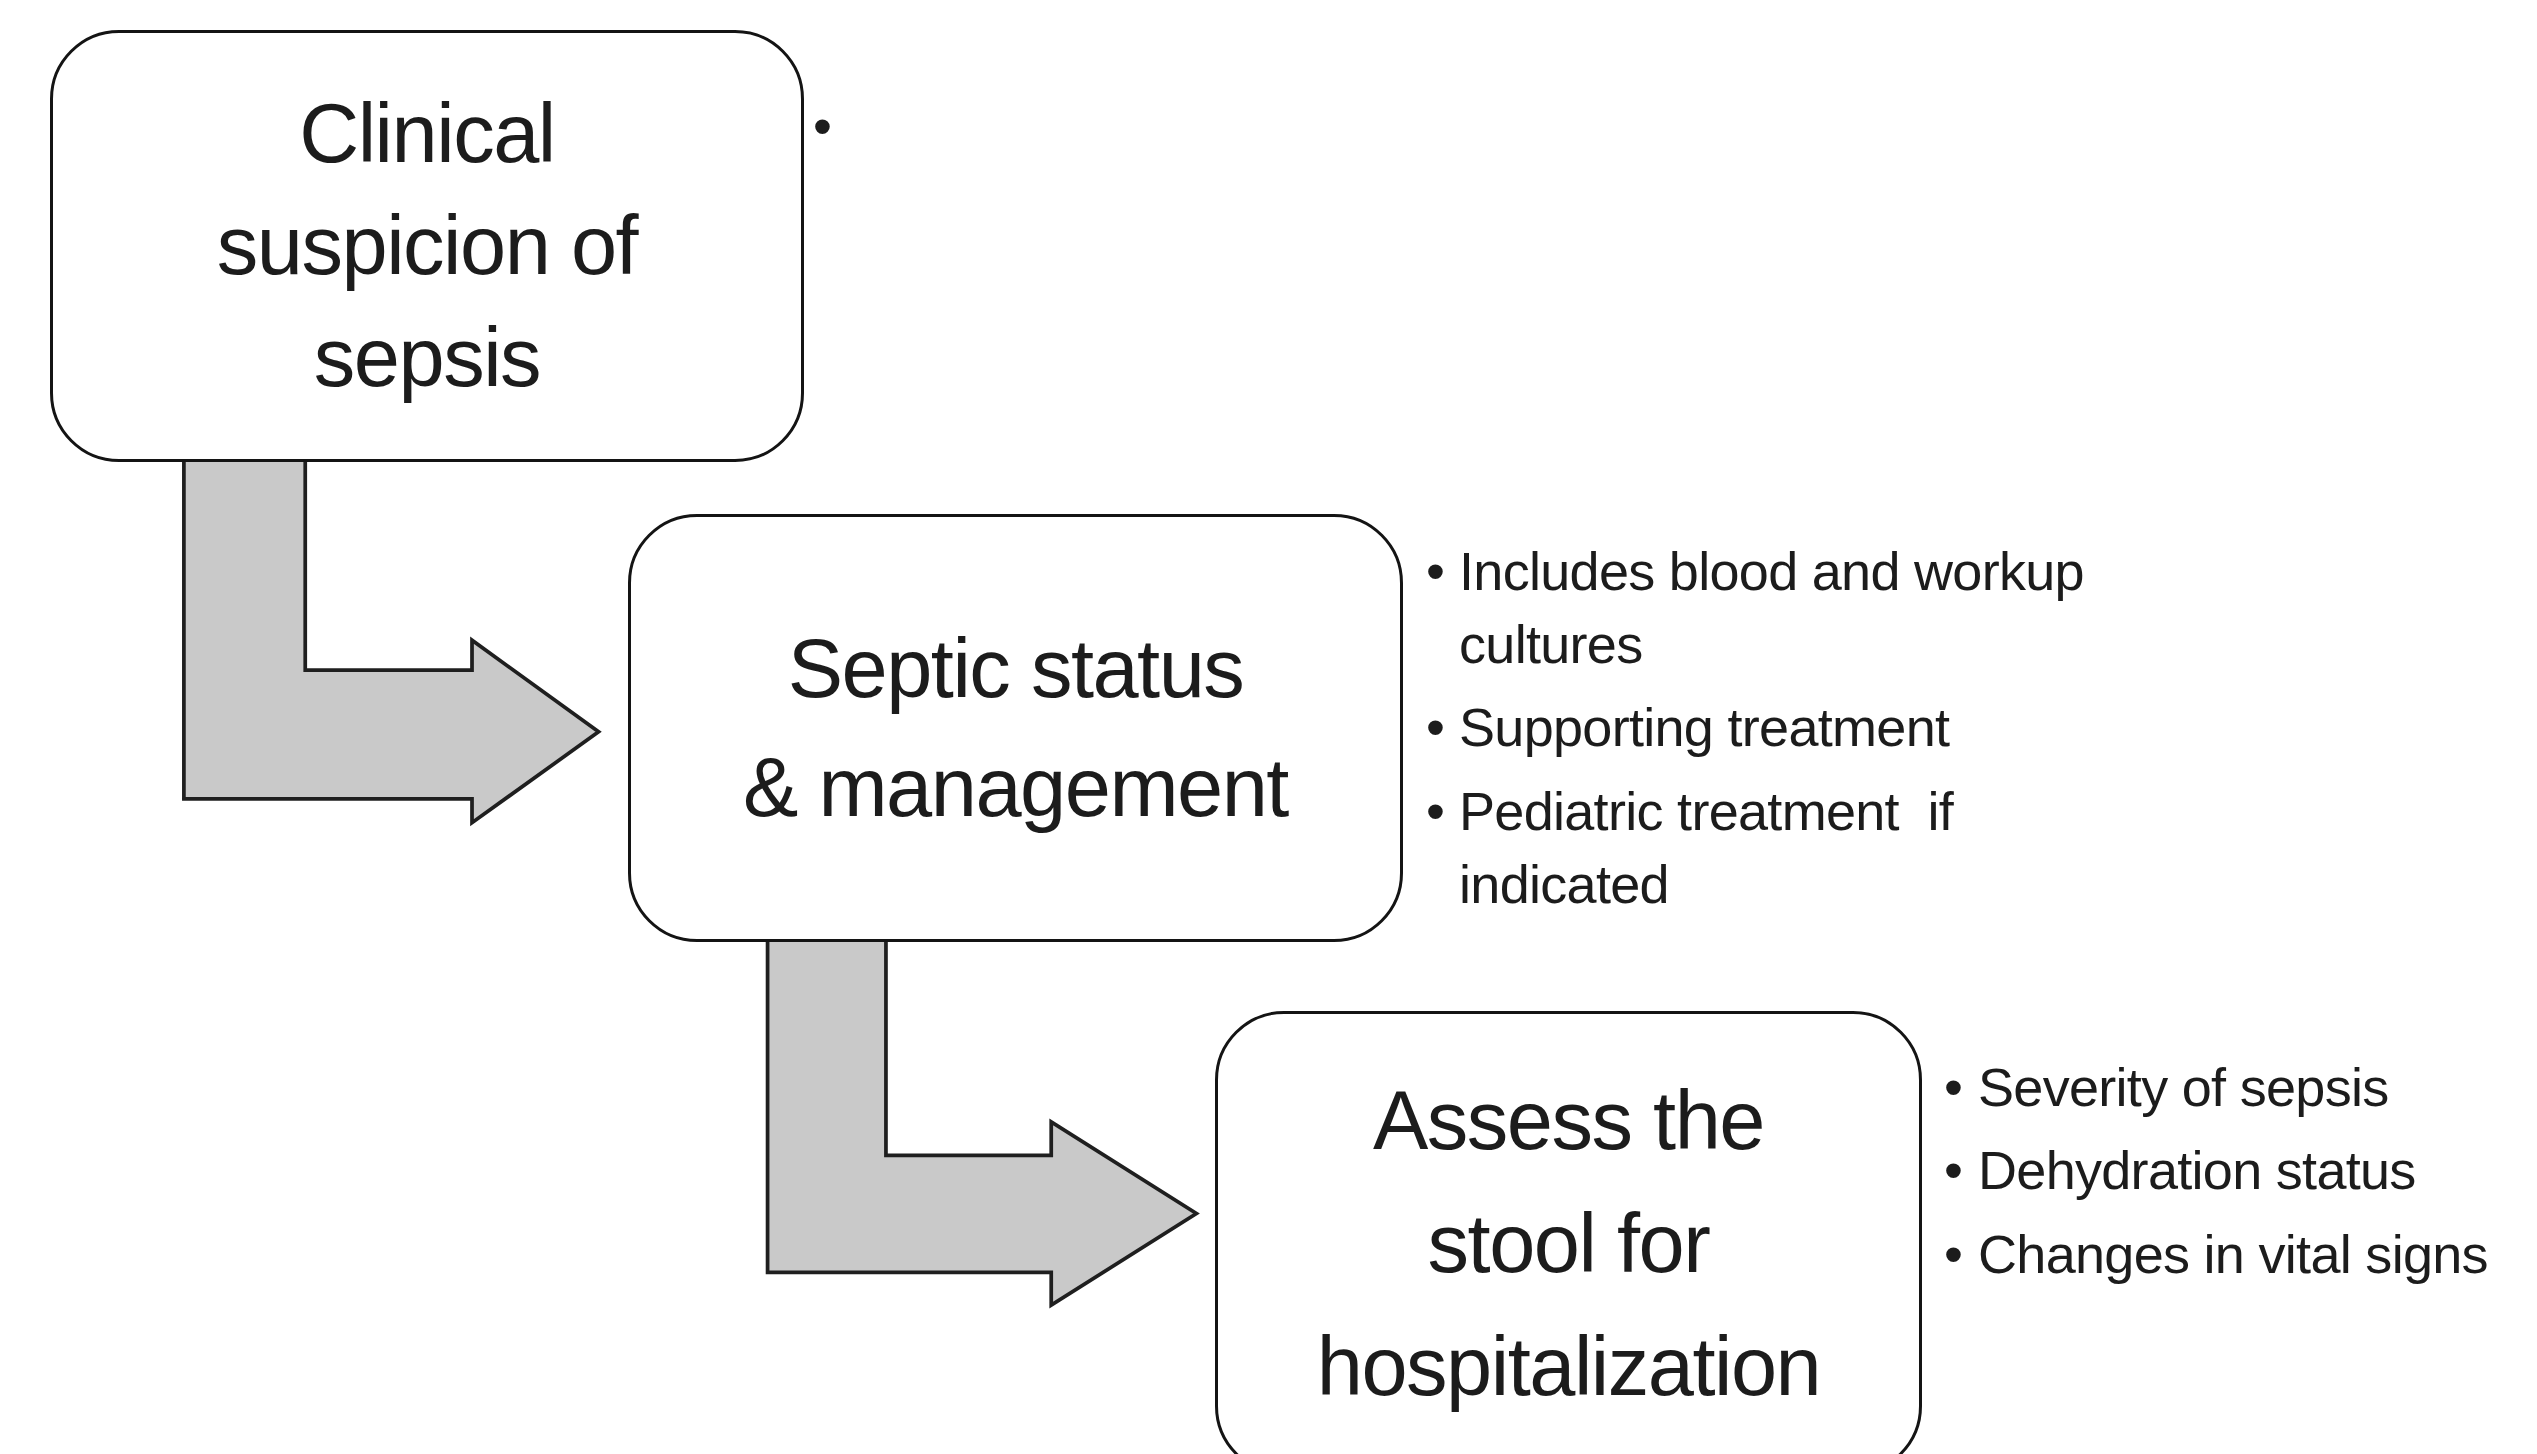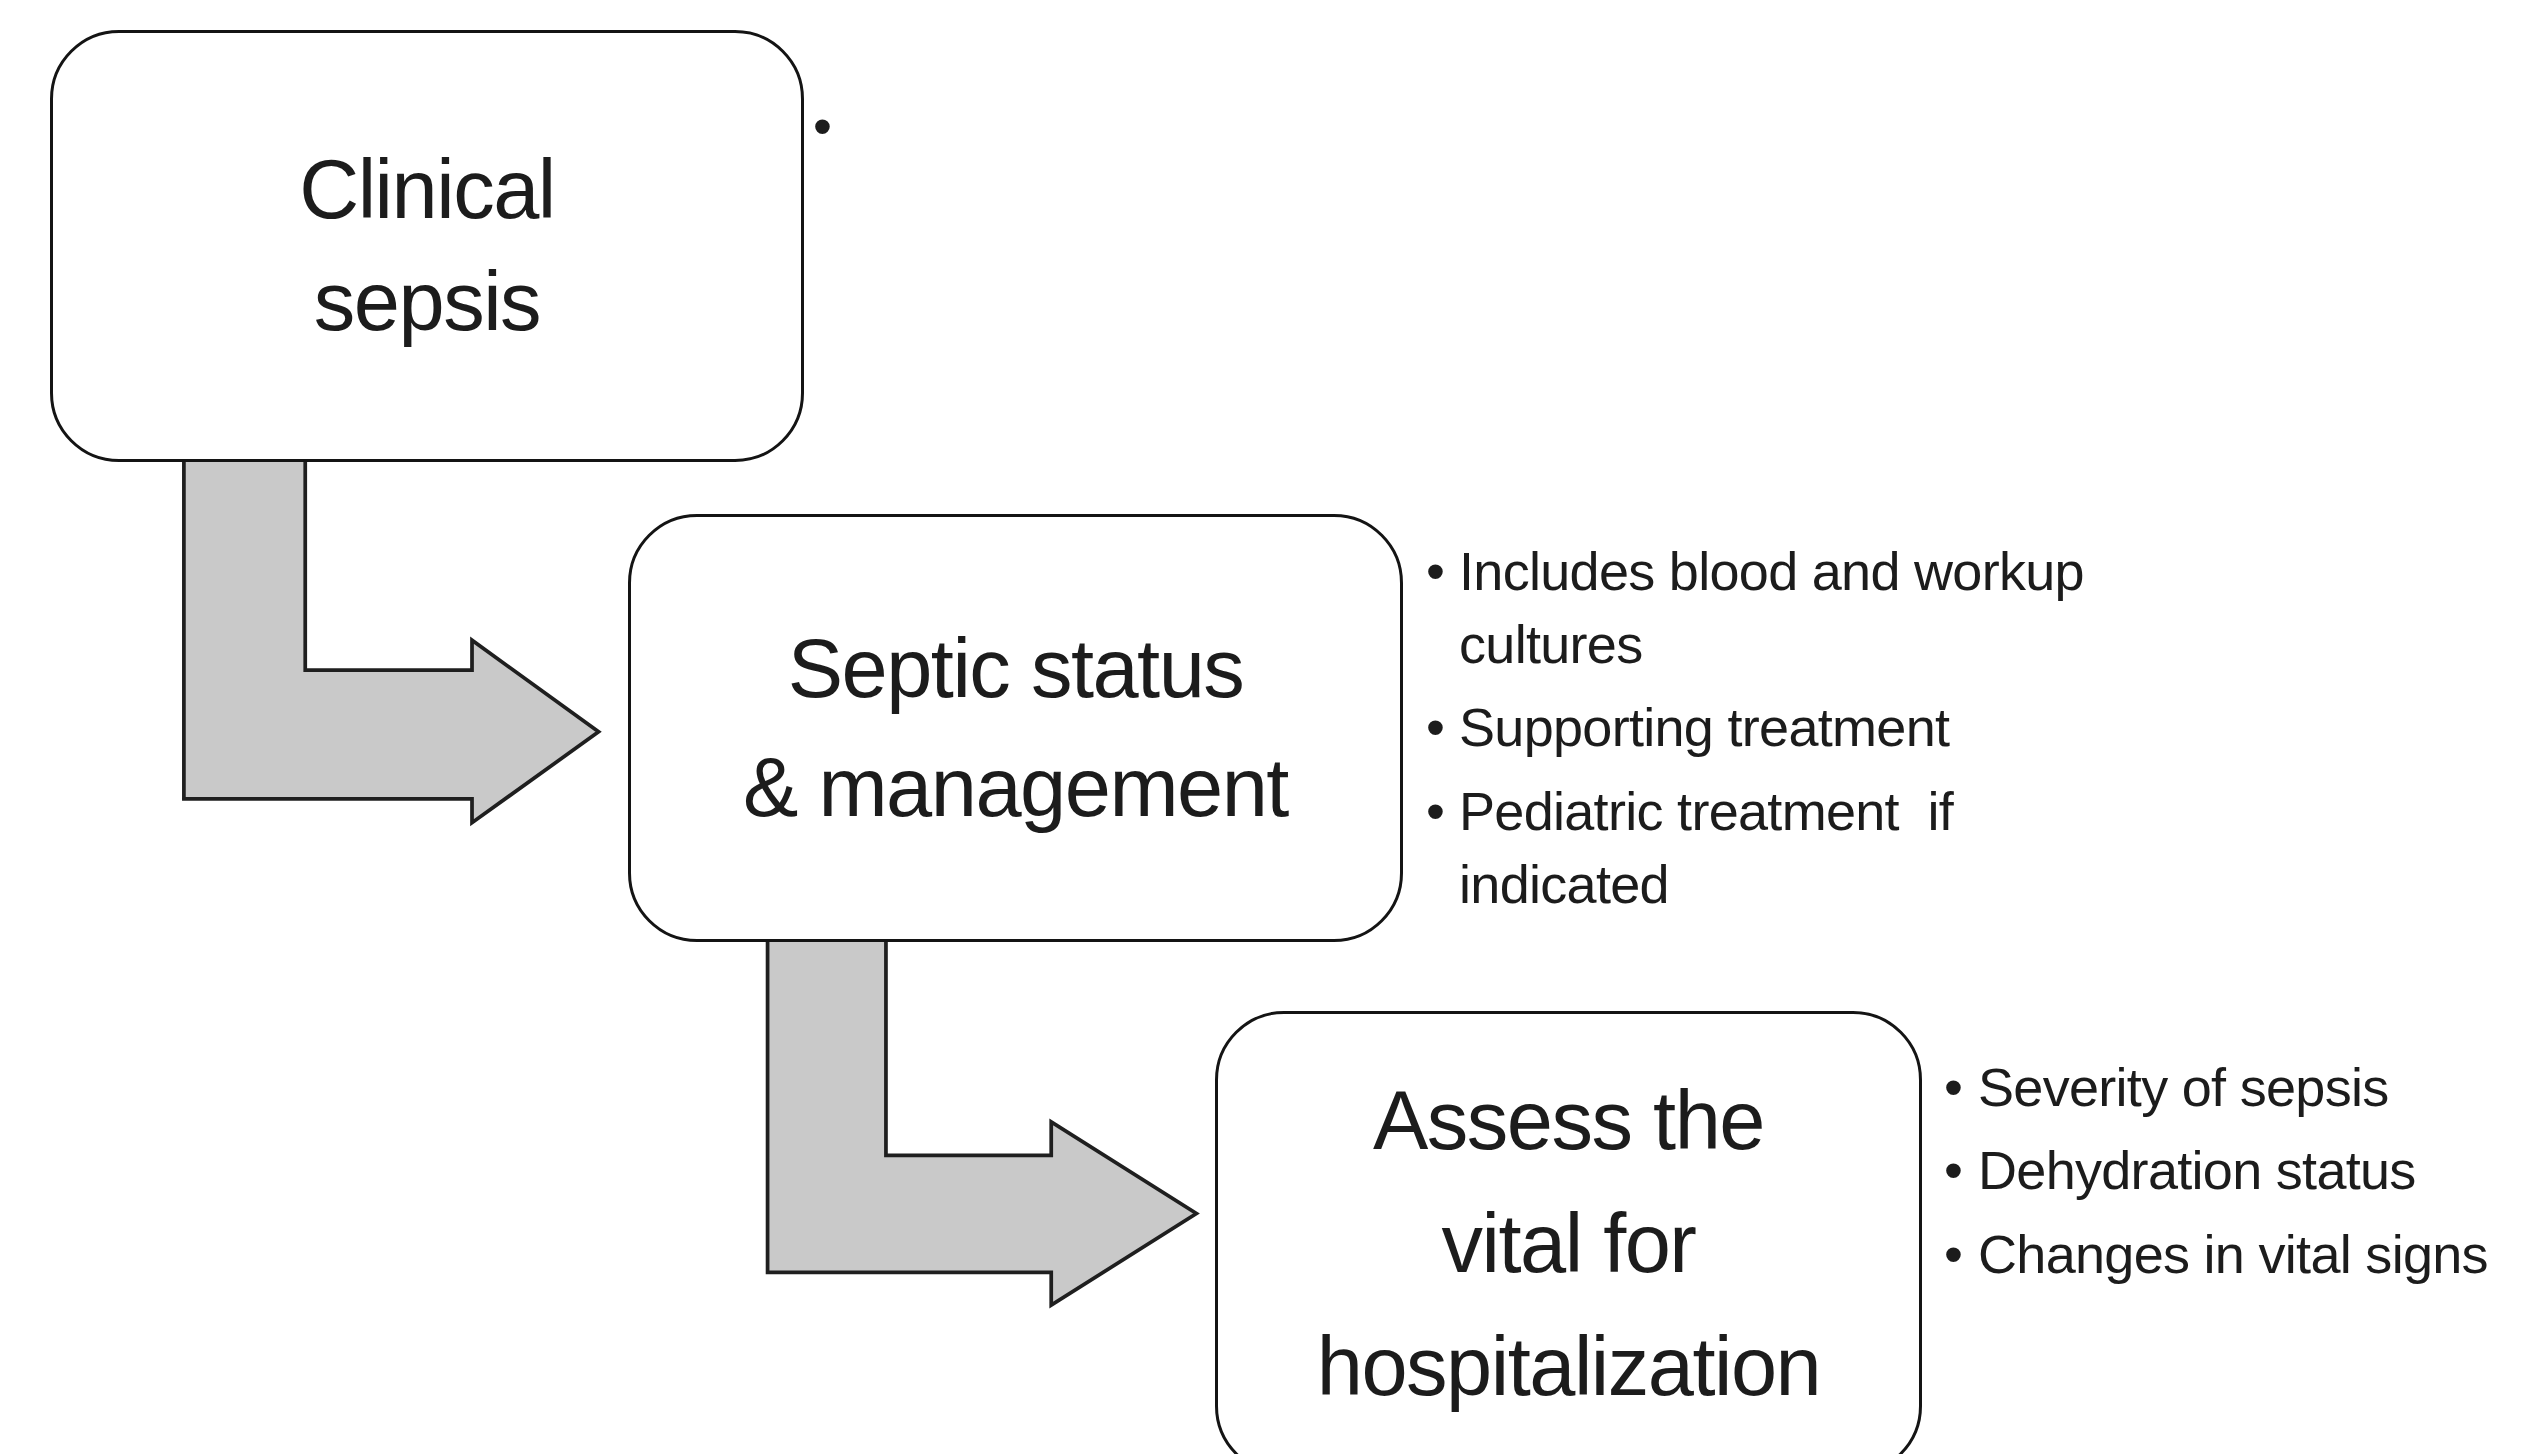--- a/index.html
+++ b/index.html
@@ -80,20 +80,21 @@
 <div class="canvas">
 
   <svg class="arrow-layer" viewBox="0 0 3408 1953" xmlns="http://www.w3.org/2000/svg">
     <polygon points="225,615 388,615 388,900 612,900 612,860 782,983 612,1105 612,1073 225,1073" fill="#c9c9c9" stroke="#1f1f1f" stroke-width="5" stroke-linejoin="miter"></polygon>
     <polygon points="1009,1260 1168,1260 1168,1552 1390,1552 1390,1507 1585,1630 1390,1753 1390,1709 1009,1709" fill="#c9c9c9" stroke="#1f1f1f" stroke-width="5" stroke-linejoin="miter"></polygon>
   </svg>
 
   <div class="step-box box1">
     <div class="step-title">
       <div>Clinical</div>
+      <div>suspicion of</div>
       <div>sepsis</div>
     </div>
   </div>
   <div class="bullet-list list1">
     <div class="bullet-item">
       <span class="bullet-marker">•</span>
     </div>
   </div>
 
   <div class="step-box box2">
@@ -113,21 +114,21 @@
     </div>
     <div class="bullet-item">
       <span class="bullet-marker">•</span>
       <div class="bullet-text">Pediatric treatment  if indicated</div>
     </div>
   </div>
 
   <div class="step-box box3">
     <div class="step-title">
       <div>Assess the</div>
-      <div>vital for</div>
+      <div>stool for</div>
       <div>hospitalization</div>
     </div>
   </div>
   <div class="bullet-list list3">
     <div class="bullet-item">
       <span class="bullet-marker">•</span>
       <div class="bullet-text">Severity of sepsis</div>
     </div>
     <div class="bullet-item">
       <span class="bullet-marker">•</span>

